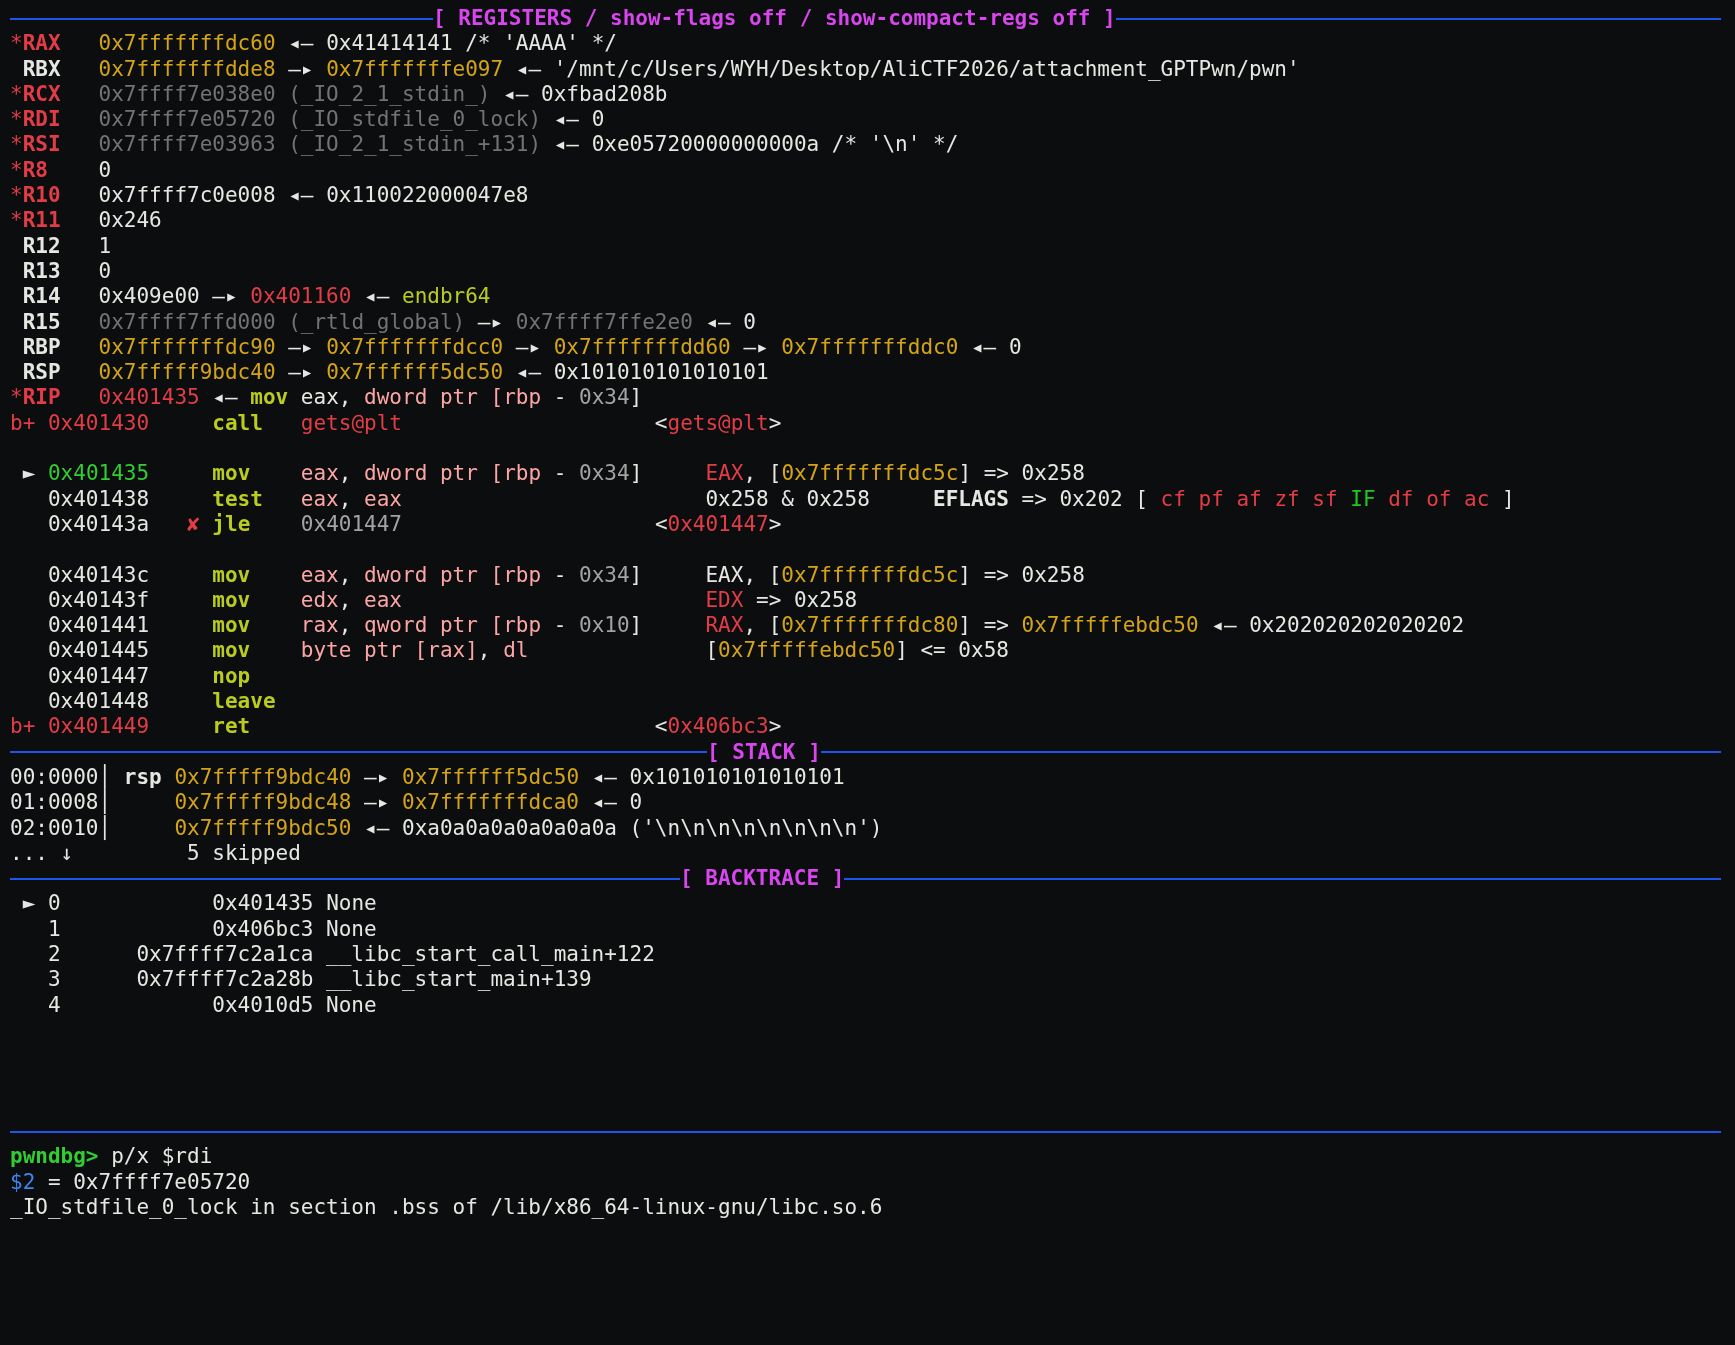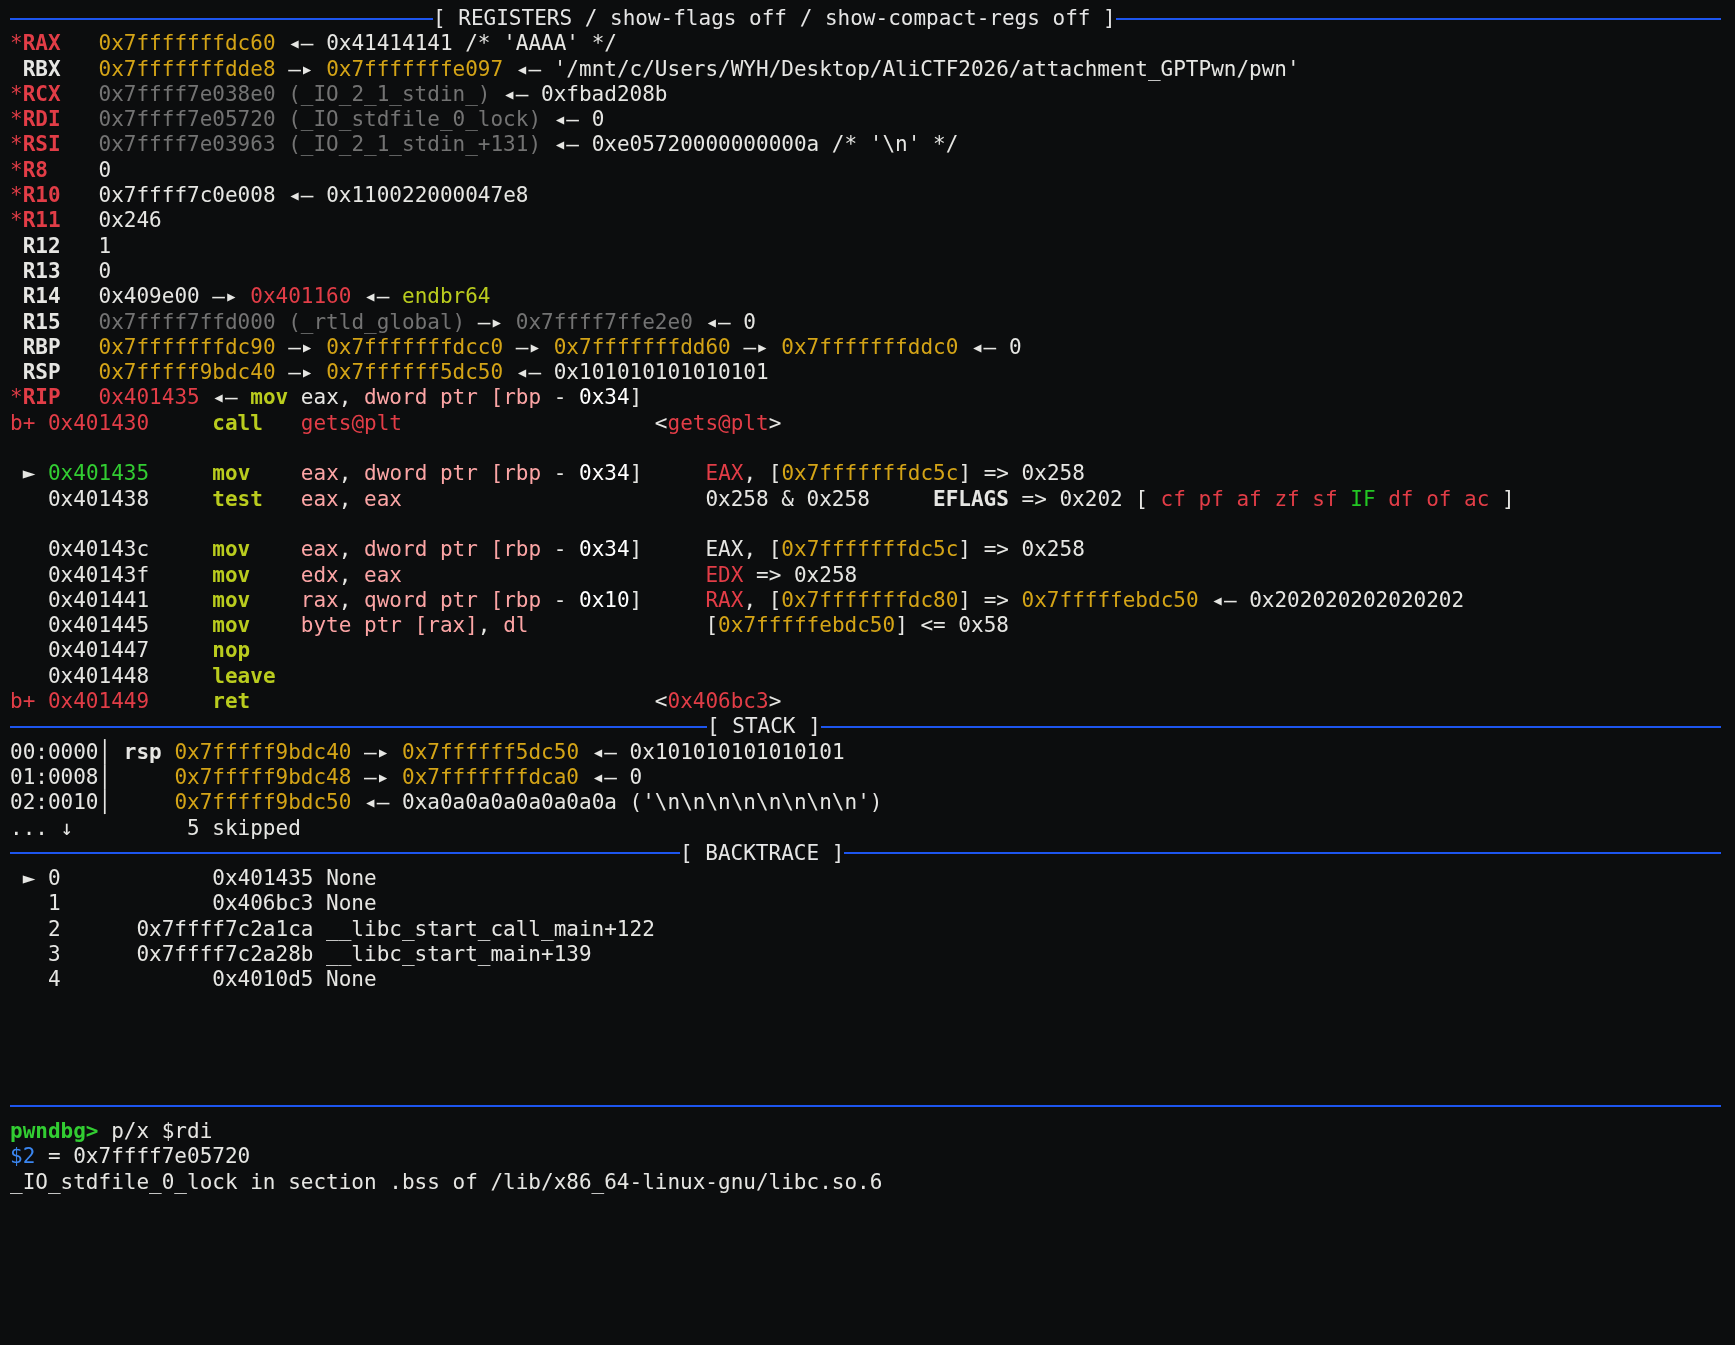--- a/index.html
+++ b/index.html
@@ -11,25 +11,25 @@
   }
   .line{white-space:pre;height:25.3px;}
   .w{color:#e6e6e3}
   .b{font-weight:bold}
   .red{color:#e23d47}
   .gold{color:#d4a417}
   .purple{color:#737373}
   .green{color:#32cd32}
   .lime{color:#bacc1e}
   .cyan{color:#fca5a5}
-  .lav{color:#ffffff}
+  .lav{color:#a3a3a3}
   .blue2{color:#3b86f0}
   .fgrn{color:#23c723}
   .hdr{display:flex;align-items:center;}
-  .hdr-text{color:#e5e5e5;font-weight:normal;white-space:pre;}
+  .hdr-text{color:#d946ef;font-weight:bold;white-space:pre;}
   .hrule{height:2px;background:#1d55ee;}
   .rl{flex:0 0 auto;}
   .rr{flex:1 1 auto;}
   .hdr-reg    .rl{width:423px;}
   .hdr-disasm .rl{width:533px;}
   .hdr-stack  .rl{width:697px;}
   .hdr-bt     .rl{width:670px;}
   .rulerow{display:flex;align-items:center;}
   .rulerow .hrule{flex:1 1 auto;}
 </style>
@@ -50,20 +50,21 @@
     <div class="line"><span class="w"> </span><span class="w b">R13</span><span class="w">   </span><span class="w">0</span></div>
     <div class="line"><span class="w"> </span><span class="w b">R14</span><span class="w">   </span><span class="w">0x409e00</span><span class="w"> —▸ </span><span class="red">0x401160</span><span class="w"> ◂— </span><span class="lime">endbr64</span></div>
     <div class="line"><span class="w"> </span><span class="w b">R15</span><span class="w">   </span><span class="purple">0x7ffff7ffd000 (_rtld_global)</span><span class="w"> —▸ </span><span class="purple">0x7ffff7ffe2e0</span><span class="w"> ◂— </span><span class="w">0</span></div>
     <div class="line"><span class="w"> </span><span class="w b">RBP</span><span class="w">   </span><span class="gold">0x7fffffffdc90</span><span class="w"> —▸ </span><span class="gold">0x7fffffffdcc0</span><span class="w"> —▸ </span><span class="gold">0x7fffffffdd60</span><span class="w"> —▸ </span><span class="gold">0x7fffffffddc0</span><span class="w"> ◂— </span><span class="w">0</span></div>
     <div class="line"><span class="w"> </span><span class="w b">RSP</span><span class="w">   </span><span class="gold">0x7fffff9bdc40</span><span class="w"> —▸ </span><span class="gold">0x7ffffff5dc50</span><span class="w"> ◂— </span><span class="w">0x101010101010101</span></div>
     <div class="line"><span class="red">*</span><span class="red b">RIP</span><span class="w">   </span><span class="red">0x401435</span><span class="w"> ◂— </span><span class="lime b">mov</span><span class="w"> eax, </span><span class="cyan">dword ptr [rbp</span><span class="w"> - </span><span class="lav">0x34</span><span class="w">]</span></div>
     <div class="line"><span class="red">b+ </span><span class="red">0x401430</span><span class="w">     </span><span class="lime b">call</span><span class="w">   </span><span class="red">gets@plt</span><span class="w">                    </span><span class="w">&lt;</span><span class="red">gets@plt</span><span class="w">&gt;</span></div>
     <div class="line"><span class="w"> </span></div>
     <div class="line"><span class="w"> </span><span class="w">►</span><span class="w"> </span><span class="green">0x401435</span><span class="w">     </span><span class="lime b">mov</span><span class="w">    </span><span class="cyan">eax</span><span class="w">, </span><span class="cyan">dword ptr [rbp</span><span class="w"> - </span><span class="lav">0x34</span><span class="w">]</span><span class="w">     </span><span class="red">EAX</span><span class="w">, [</span><span class="gold">0x7fffffffdc5c</span><span class="w">] =&gt; 0x258</span></div>
     <div class="line"><span class="w">   </span><span class="w">0x401438</span><span class="w">     </span><span class="lime b">test</span><span class="w">   </span><span class="cyan">eax</span><span class="w">, </span><span class="cyan">eax</span><span class="w">                        </span><span class="w">0x258 &amp; 0x258     </span><span class="w b">EFLAGS</span><span class="w"> =&gt; 0x202 [ </span><span class="red">cf pf af zf sf</span><span class="w"> </span><span class="fgrn">IF</span><span class="w"> </span><span class="red">df of ac</span><span class="w"> ]</span></div>
+    <div class="line"><span class="w">   </span><span class="w">0x40143a</span><span class="w">   </span><span class="red">✘</span><span class="w"> </span><span class="lime b">jle</span><span class="w">    </span><span class="lav">0x401447</span><span class="w">                    </span><span class="w">&lt;</span><span class="red">0x401447</span><span class="w">&gt;</span></div>
     <div class="line"><span class="w"> </span></div>
     <div class="line"><span class="w">   </span><span class="w">0x40143c</span><span class="w">     </span><span class="lime b">mov</span><span class="w">    </span><span class="cyan">eax</span><span class="w">, </span><span class="cyan">dword ptr [rbp</span><span class="w"> - </span><span class="lav">0x34</span><span class="w">]</span><span class="w">     </span><span class="w">EAX</span><span class="w">, [</span><span class="gold">0x7fffffffdc5c</span><span class="w">] =&gt; 0x258</span></div>
     <div class="line"><span class="w">   </span><span class="w">0x40143f</span><span class="w">     </span><span class="lime b">mov</span><span class="w">    </span><span class="cyan">edx</span><span class="w">, </span><span class="cyan">eax</span><span class="w">                        </span><span class="red">EDX</span><span class="w"> =&gt; 0x258</span></div>
     <div class="line"><span class="w">   </span><span class="w">0x401441</span><span class="w">     </span><span class="lime b">mov</span><span class="w">    </span><span class="cyan">rax</span><span class="w">, </span><span class="cyan">qword ptr [rbp</span><span class="w"> - </span><span class="lav">0x10</span><span class="w">]</span><span class="w">     </span><span class="red">RAX</span><span class="w">, [</span><span class="gold">0x7fffffffdc80</span><span class="w">] =&gt; </span><span class="gold">0x7fffffebdc50</span><span class="w"> ◂— </span><span class="w">0x202020202020202</span></div>
     <div class="line"><span class="w">   </span><span class="w">0x401445</span><span class="w">     </span><span class="lime b">mov</span><span class="w">    </span><span class="cyan">byte ptr [rax]</span><span class="w">, </span><span class="cyan">dl</span><span class="w">              </span><span class="w">[</span><span class="gold">0x7fffffebdc50</span><span class="w">] &lt;= 0x58</span></div>
     <div class="line"><span class="w">   </span><span class="w">0x401447</span><span class="w">     </span><span class="lime b">nop</span></div>
     <div class="line"><span class="w">   </span><span class="w">0x401448</span><span class="w">     </span><span class="lime b">leave</span></div>
     <div class="line"><span class="red">b+ </span><span class="red">0x401449</span><span class="w">     </span><span class="lime b">ret</span><span class="w">                                </span><span class="w">&lt;</span><span class="red">0x406bc3</span><span class="w">&gt;</span></div>
     <div class="line hdr hdr-stack"><span class="hrule rl"></span><span class="hdr-text">[ STACK ]</span><span class="hrule rr"></span></div>
     <div class="line"><span class="w">00:0000</span><span class="w">│</span><span class="w"> </span><span class="w b">rsp</span><span class="w"> </span><span class="gold">0x7fffff9bdc40</span><span class="w"> —▸ </span><span class="gold">0x7ffffff5dc50</span><span class="w"> ◂— </span><span class="w">0x101010101010101</span></div>

